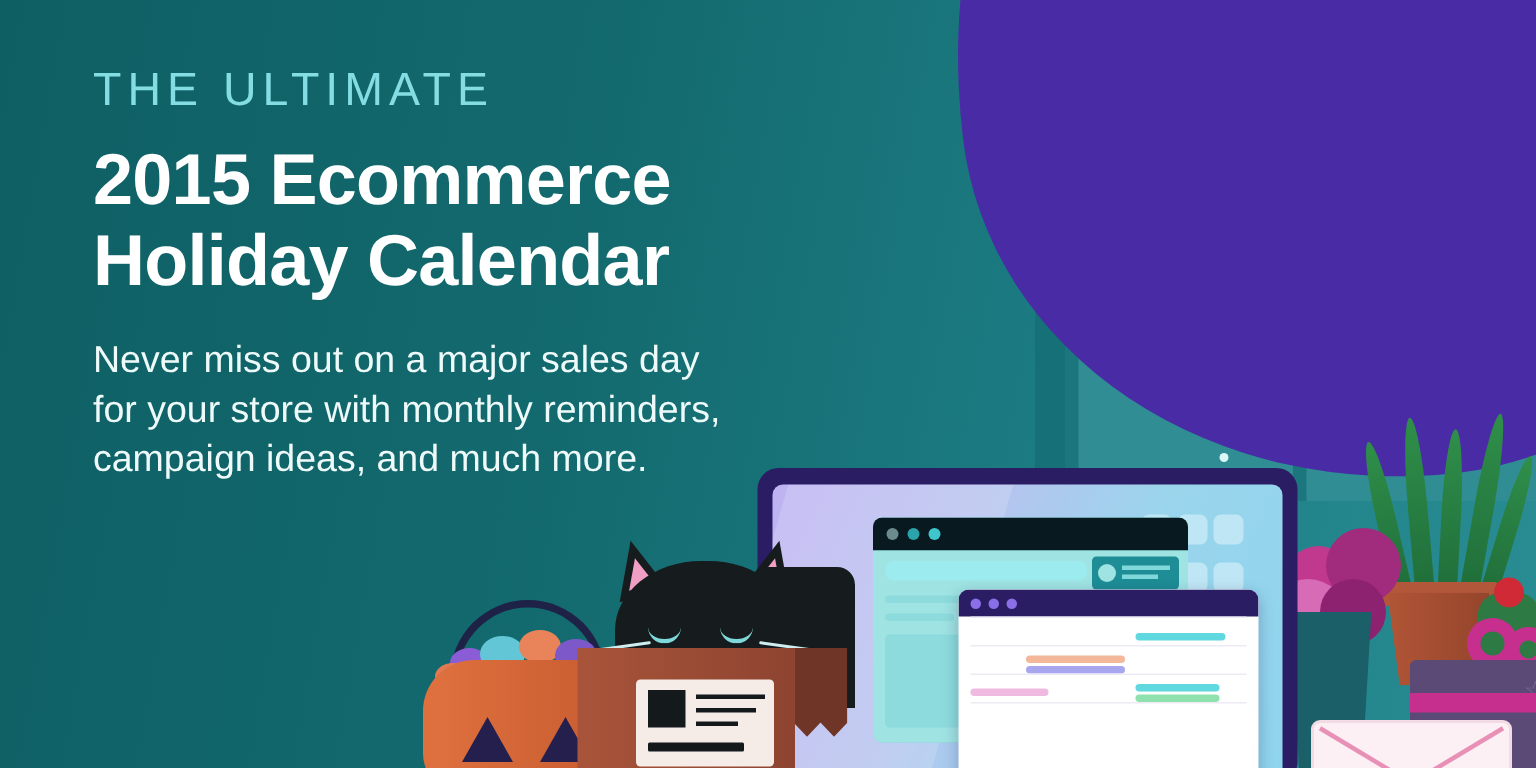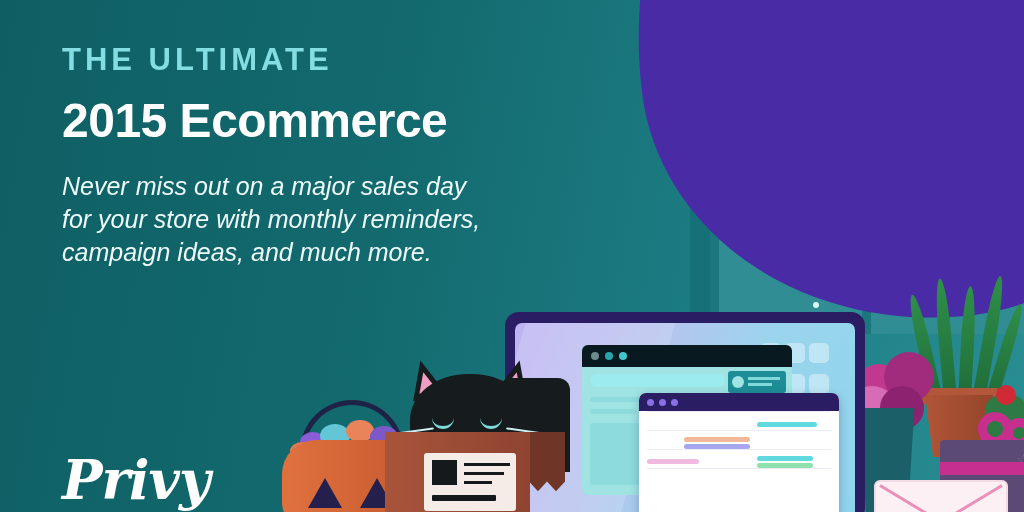--- a/index.html
+++ b/index.html
@@ -303,33 +303,33 @@
     border-left:17px solid transparent;
     border-right:17px solid transparent;
     border-bottom:30px solid #251f4e;
   }
   .candy { position:absolute; border-radius:50%; }
 
   
   .copy { position:absolute; left:62px; top:0; width:520px; }
   .eyebrow {
     margin-top:42px;
-    font-size:31px; font-weight:700;
+    font-size:31px; font-weight:400;
     letter-spacing:4px;
     color:#84dde2;
   }
   .headline {
     margin-top:16px;
     font-size:48px; font-weight:bold; line-height:1.12;
     color:#ffffff; letter-spacing:-.5px;
   }
   .subhead {
     margin-top:22px;
     font-size:25px; line-height:1.33; font-weight:300;
-    color:#eefafa; max-width:432px;font-style:italic;
+    color:#eefafa; max-width:432px;
   }
   .logo {
     position:absolute; left:62px; top:448px;
     font-size:54px; color:#ffffff;
     font-family:"DejaVu Serif", serif;
     font-style:italic; font-weight:bold;
     letter-spacing:-1px;
   }
 </style>
 </head>
@@ -534,18 +534,18 @@
       <span class="sl-l" style="top:19px;width:40px;"></span>
       <span class="sl-l" style="top:28px;width:28px;"></span>
       <span class="sl-bar"></span>
     </div>
   </div>
 
   <div class="copy">
     <div class="eyebrow">THE ULTIMATE</div>
     <div class="headline">
       <div>2015 Ecommerce</div>
+      <div>Holiday Calendar</div>
     </div>
     <div class="subhead">Never miss out on a major sales day for your store with monthly reminders, campaign ideas, and much more.</div>
   </div>
 
-  <div class="logo">Privy</div>
 </div>
 
 </body></html>

